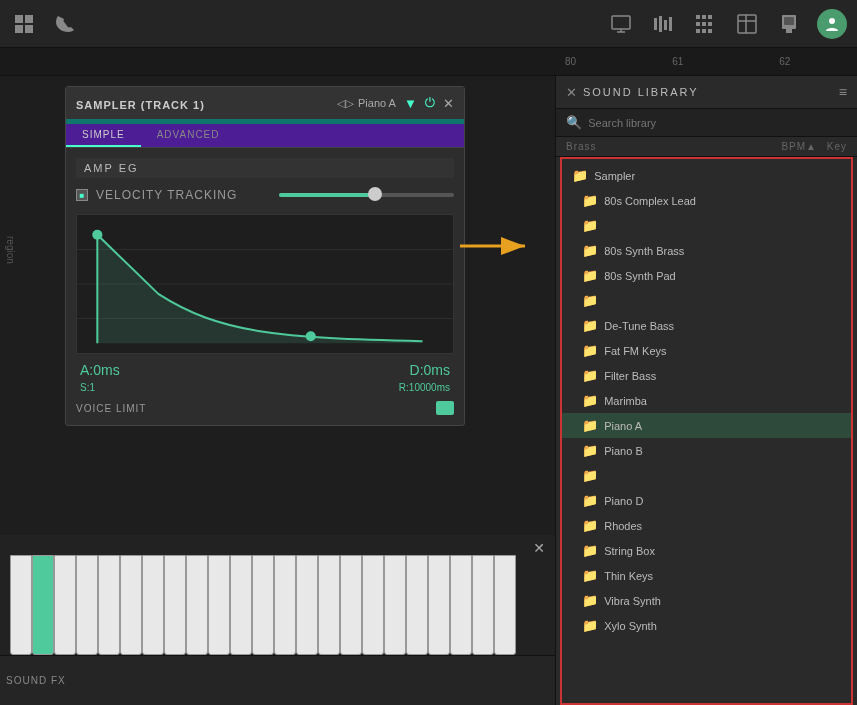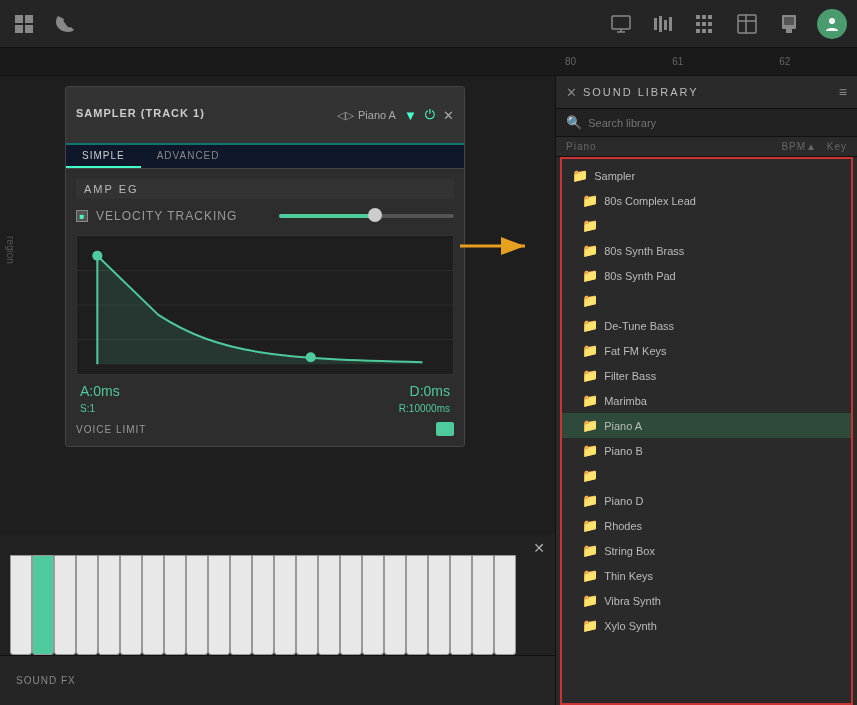--- a/index.html
+++ b/index.html
@@ -95,25 +95,25 @@
       top: 10px;
       left: 65px;
       width: 400px;
       background: #2d2d2d;
       border: 1px solid #444;
       border-radius: 3px;
       z-index: 10;
     }
     .sampler-header {
       background: #333;
-      padding: 20px 10px;
-      display: flex;
-      align-items: flex-start;
+      padding: 8px 10px;
+      display: flex;
+      align-items: flex-end;
       justify-content: space-between;
-      border-bottom: 2px solid #0f766e;
+      border-bottom: 5px solid #0f766e;
     }
     .sampler-title {
       font-size: 11px;
       font-weight: bold;
       color: #ccc;
       letter-spacing: 1px;
       text-transform: uppercase;
     }
     .sampler-controls {
       display: flex;
@@ -138,21 +138,21 @@
       cursor: pointer;
     }
     .close-btn {
       color: #aaa;
       font-size: 13px;
       cursor: pointer;
     }
 
     .sampler-tabs {
       display: flex;
-      background: #0f172a;
+      background: #4c1d95;
       border-bottom: 1px solid #444;
     }
     .sampler-tab {
       padding: 5px 16px;
       font-size: 10px;
       color: #888;
       cursor: pointer;
       text-transform: uppercase;
       letter-spacing: 1px;
     }
@@ -300,21 +300,21 @@
 
     .bottom-bar {
       position: absolute;
       bottom: 0;
       left: 0;
       width: 555px;
       height: 50px;
       background: #252525;
       display: flex;
       align-items: center;
-      padding: 0 16px;
+      padding: 0 6px;
       border-top: 1px solid #111;
       margin-top: 30px;
     }
     .bottom-bar-label {
       font-size: 10px;
       color: #888;
       letter-spacing: 1px;
       text-transform: uppercase;
     }
 
@@ -646,21 +646,21 @@
       <span class="library-title">SOUND LIBRARY</span>
       <span class="library-settings-icon">≡</span>
     </div>
 
     <div class="library-search">
       <span class="search-icon">🔍</span>
       <input class="search-input" type="text" placeholder="Search library" style="">
     </div>
 
     <div class="library-columns">
-      <span class="col-name">Piano</span>
+      <span class="col-name">Brass</span>
       <span class="col-bpm">BPM▲</span>
       <span class="col-key">Key</span>
     </div>
 
     <div style="border: 2px solid #cc3333; margin: 0 4px; flex: 1; overflow: hidden; display: flex; flex-direction: column;">
       <div class="library-list">
 
         <div class="lib-item parent">
           <span class="folder-icon">📁</span>
           <span class="lib-item-name">Sampler</span>

